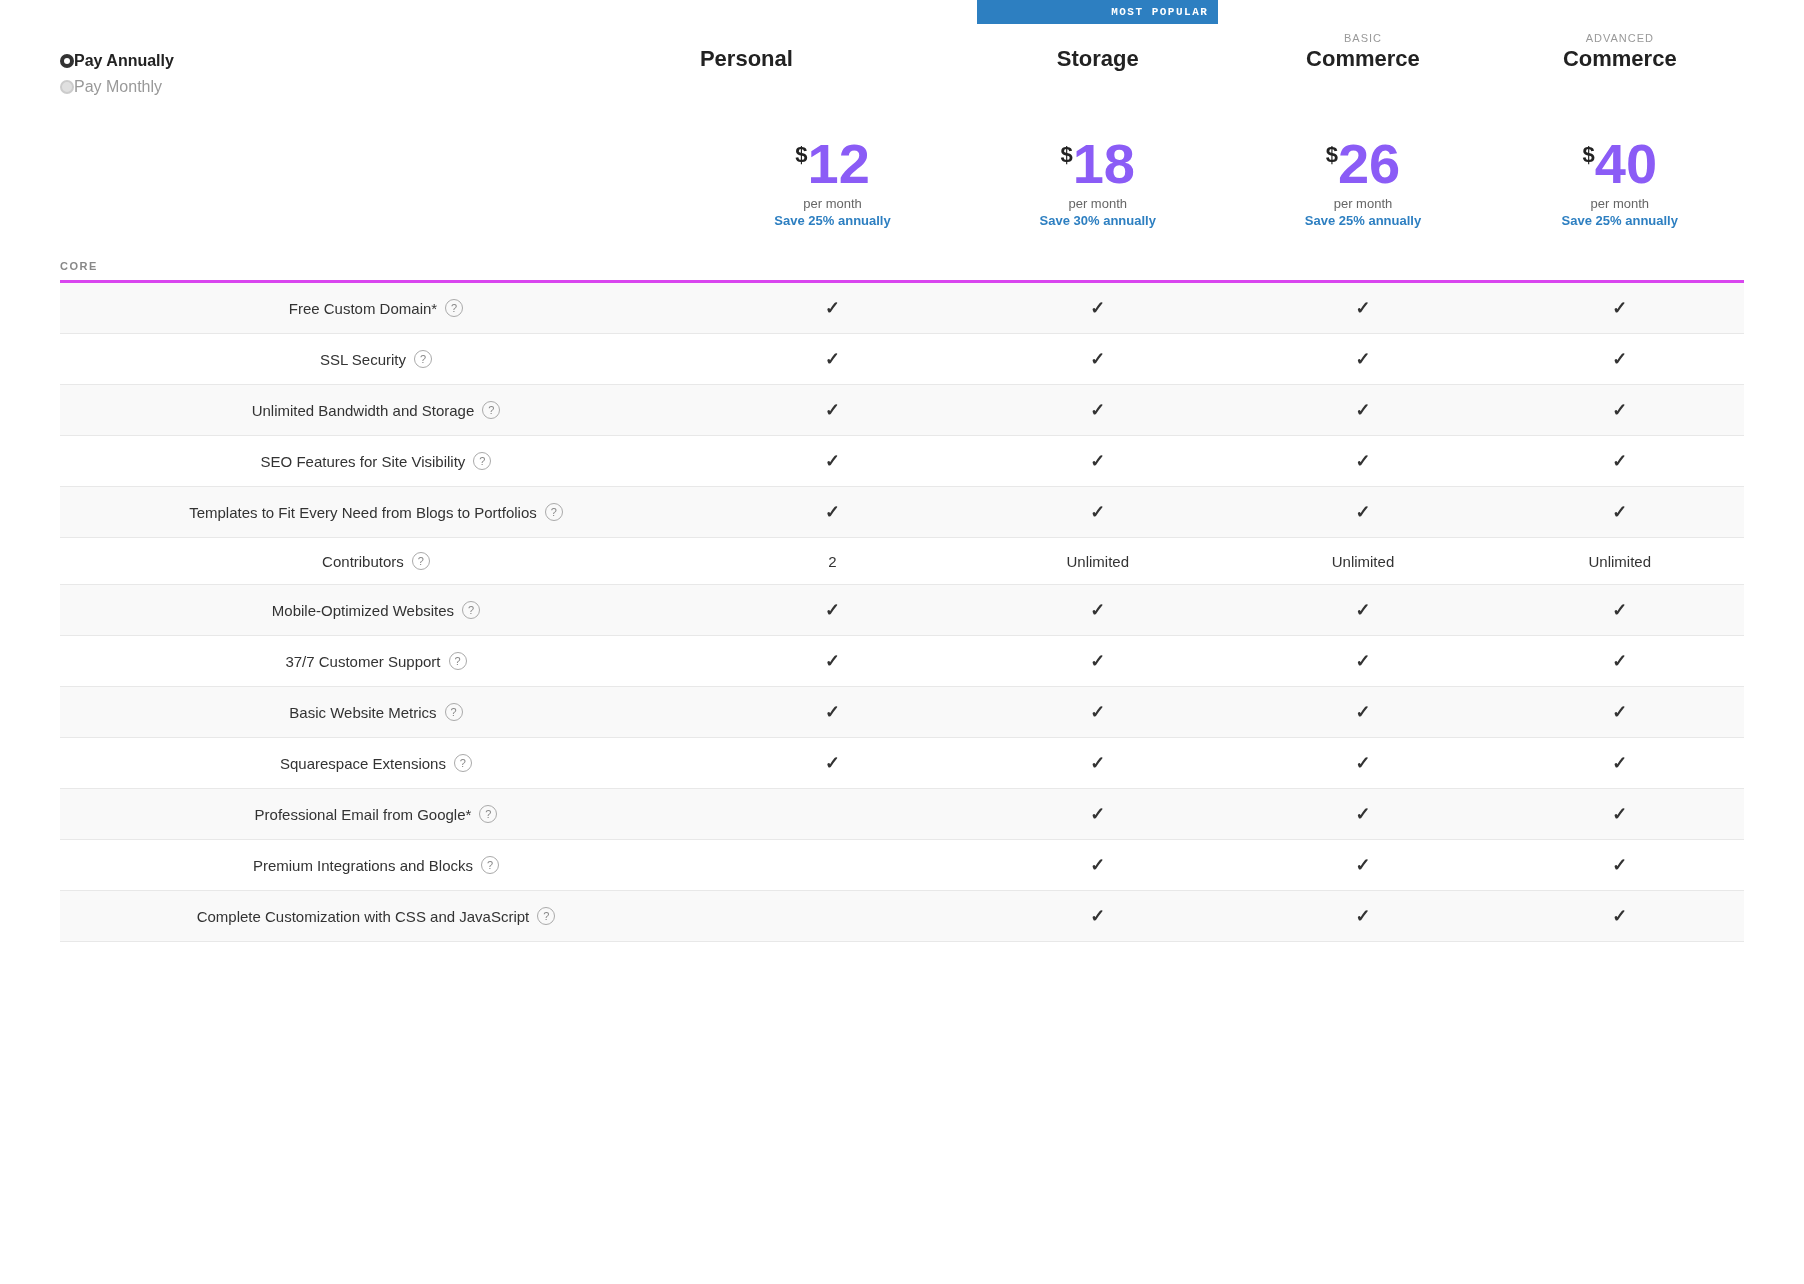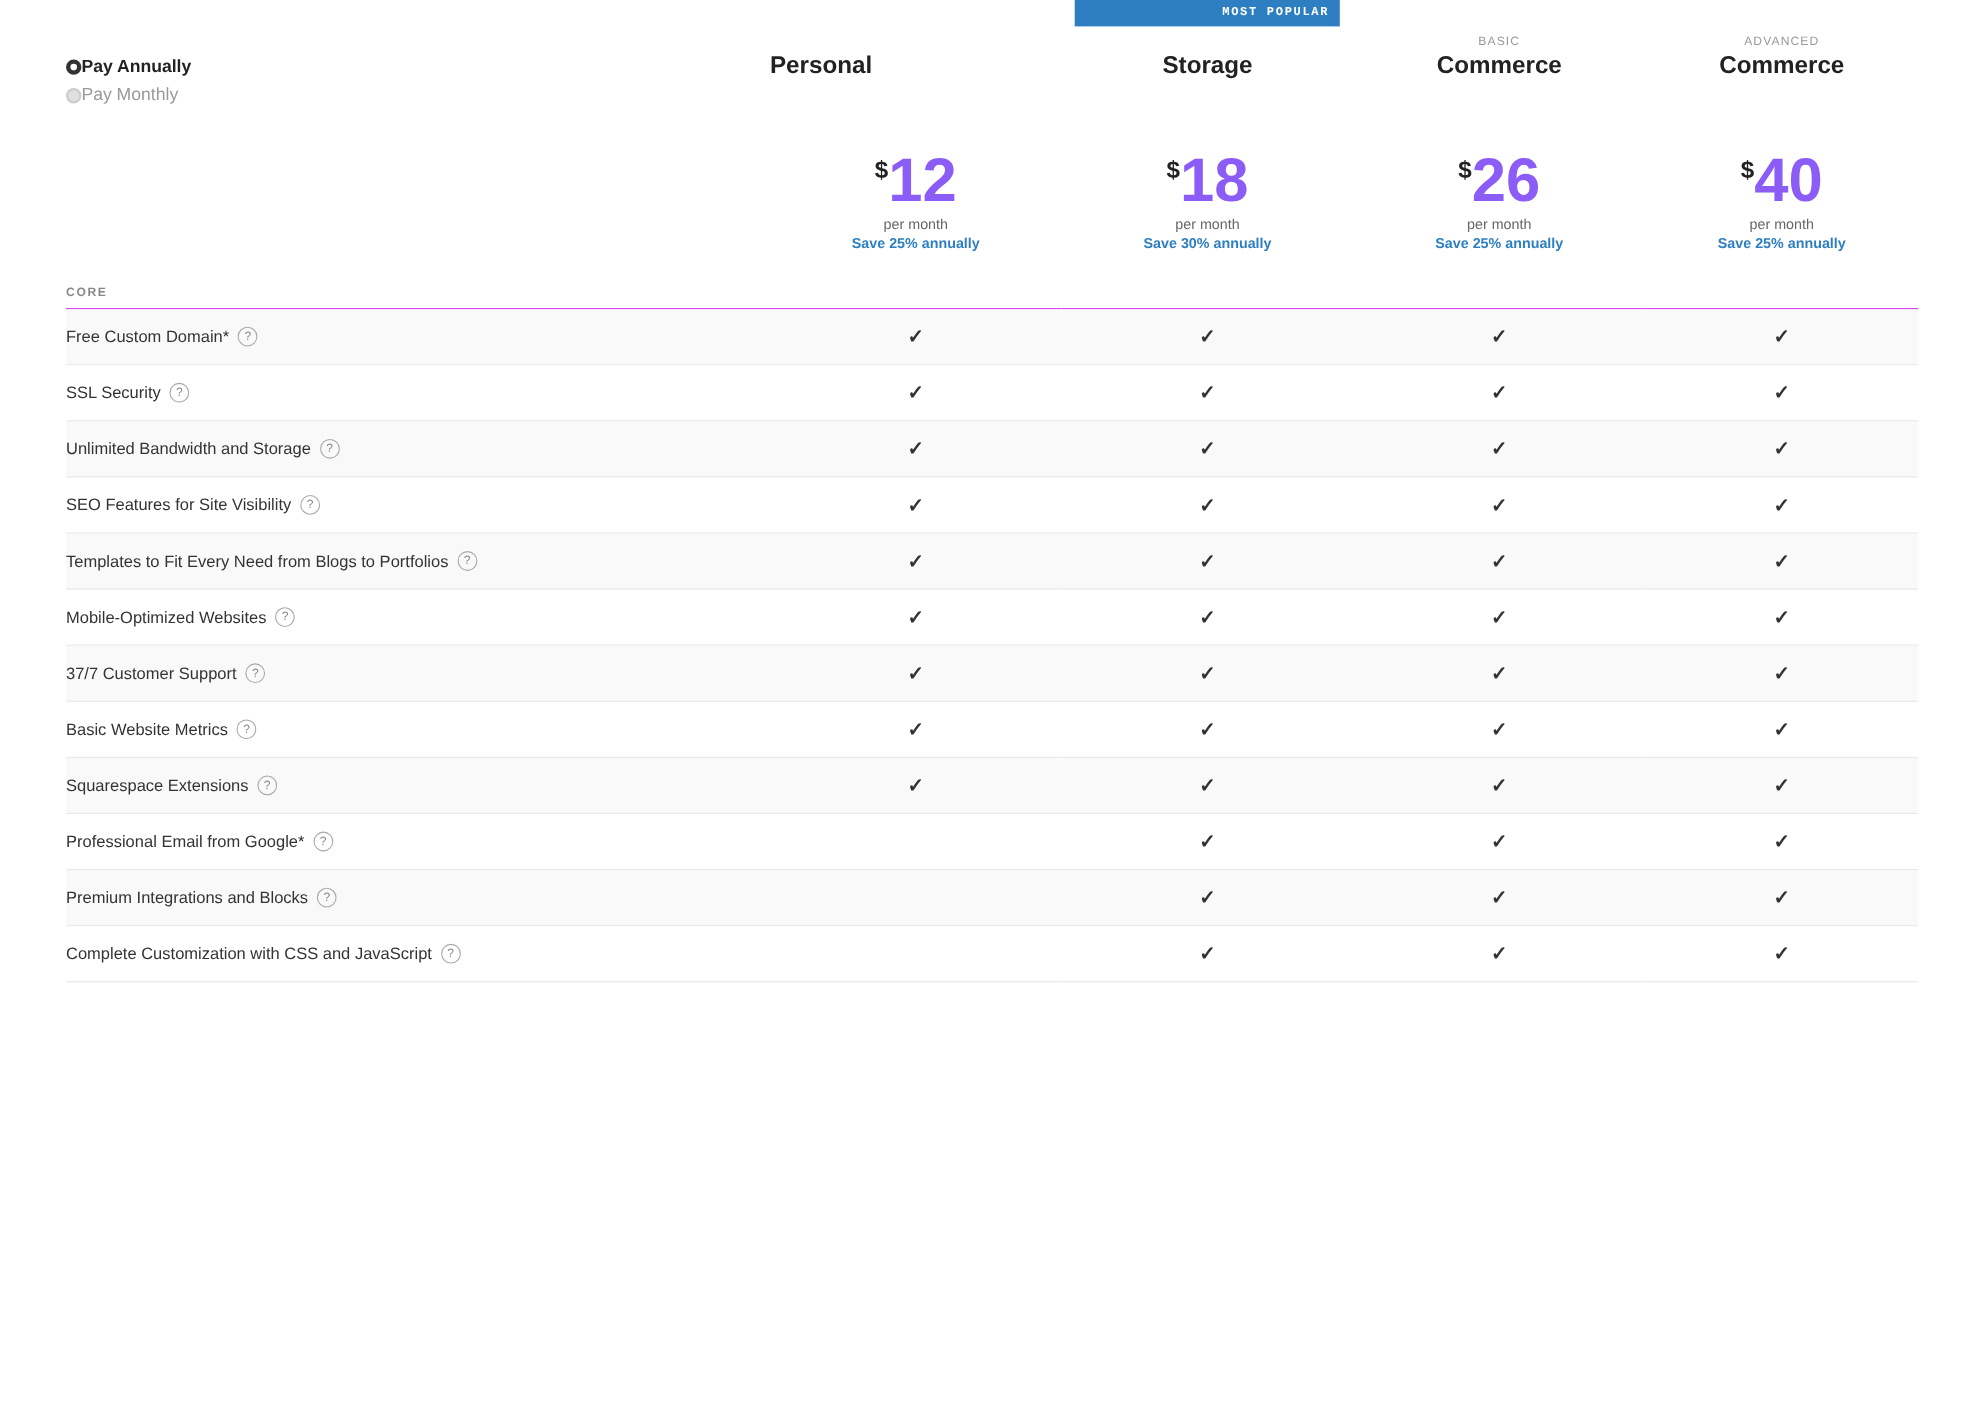--- a/index.html
+++ b/index.html
@@ -102,34 +102,34 @@
 
     
     .section-header td {
       padding-top: 28px;
       padding-bottom: 8px;
       font-size: 11px;
       letter-spacing: 1.5px;
       text-transform: uppercase;
       color: #888;
       font-weight: 600;
-      border-bottom: 1px solid #d946ef;
+      border-bottom: 3px solid #d946ef;
     }
 
     
     .feature-row td {
       padding: 14px 8px;
       border-bottom: 1px solid #e8e8e8;
       text-align: center;
       font-size: 15px;
       color: #333;
       vertical-align: middle;
     }
     .feature-row td:first-child {
-      text-align: left;
+      text-align: center;
       padding-left: 0;
       margin-top: 30px;
     }
     .feature-row:nth-child(odd) td {
       background: #f9f9f9;
     }
     .feature-row:nth-child(even) td {
       background: #fff;
     }
 
@@ -383,20 +383,32 @@
             <span>Templates to Fit Every Need from Blogs to Portfolios</span>
             <span class="help-icon">?</span>
           </span>
         </td>
         <td><span class="checkmark">✓</span></td>
         <td><span class="checkmark">✓</span></td>
         <td><span class="checkmark">✓</span></td>
         <td><span class="checkmark">✓</span></td>
       </tr>
 
+      <tr class="feature-row">
+        <td>
+          <span class="feature-name">
+            <span>Contributors</span>
+            <span class="help-icon">?</span>
+          </span>
+        </td>
+        <td><span class="value-text">2</span></td>
+        <td><span class="value-text">Unlimited</span></td>
+        <td><span class="value-text">Unlimited</span></td>
+        <td><span class="value-text">Unlimited</span></td>
+      </tr>
 
       <tr class="feature-row">
         <td>
           <span class="feature-name">
             <span>Mobile-Optimized Websites</span>
             <span class="help-icon">?</span>
           </span>
         </td>
         <td><span class="checkmark">✓</span></td>
         <td><span class="checkmark">✓</span></td>

